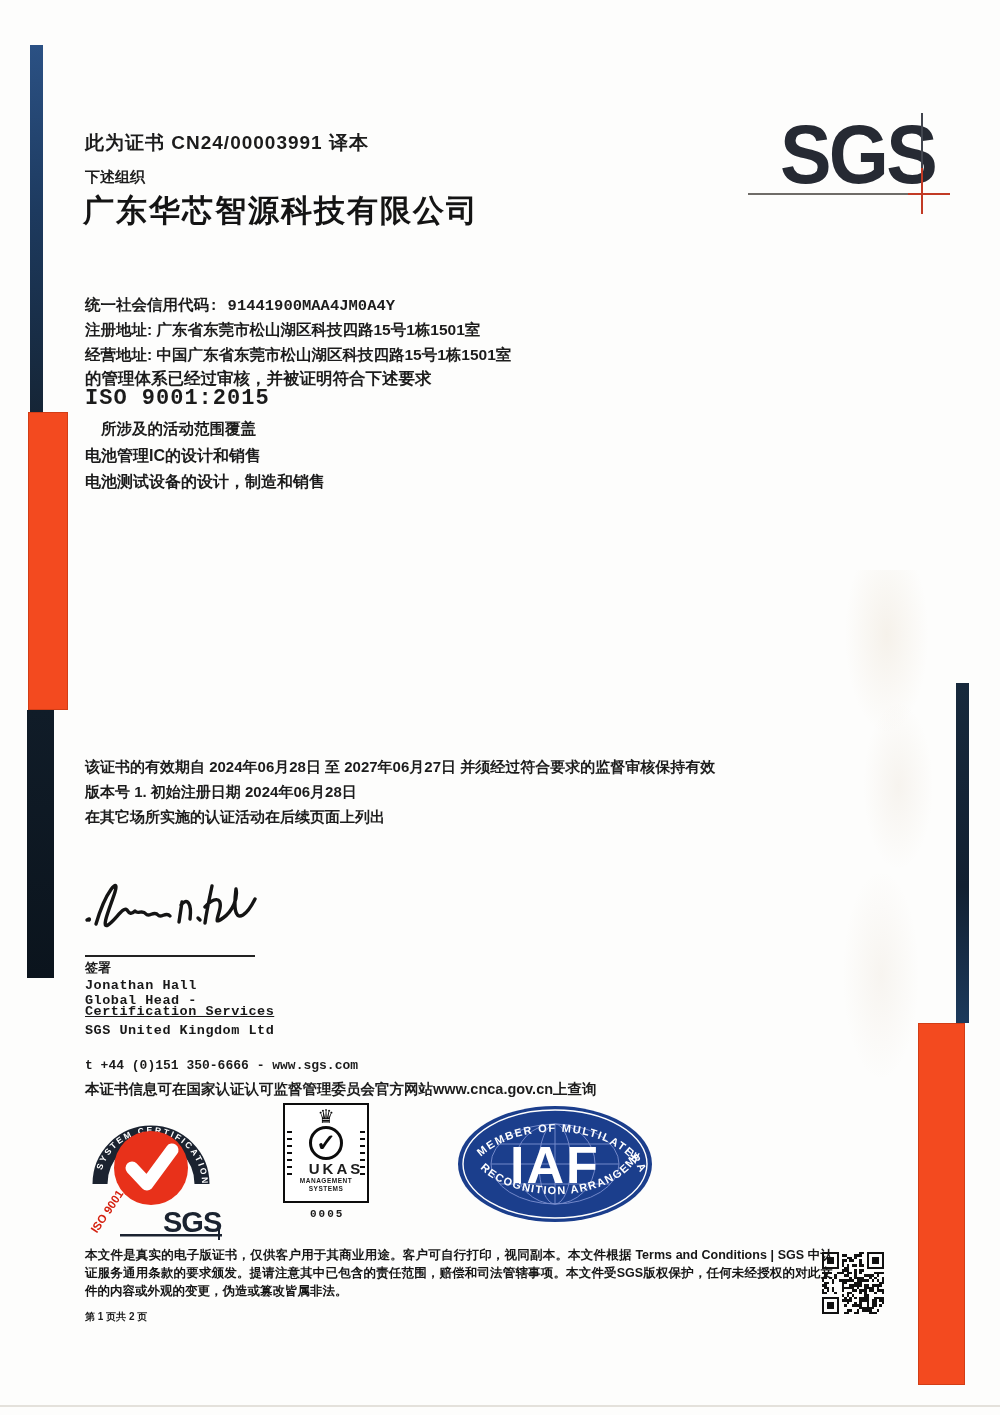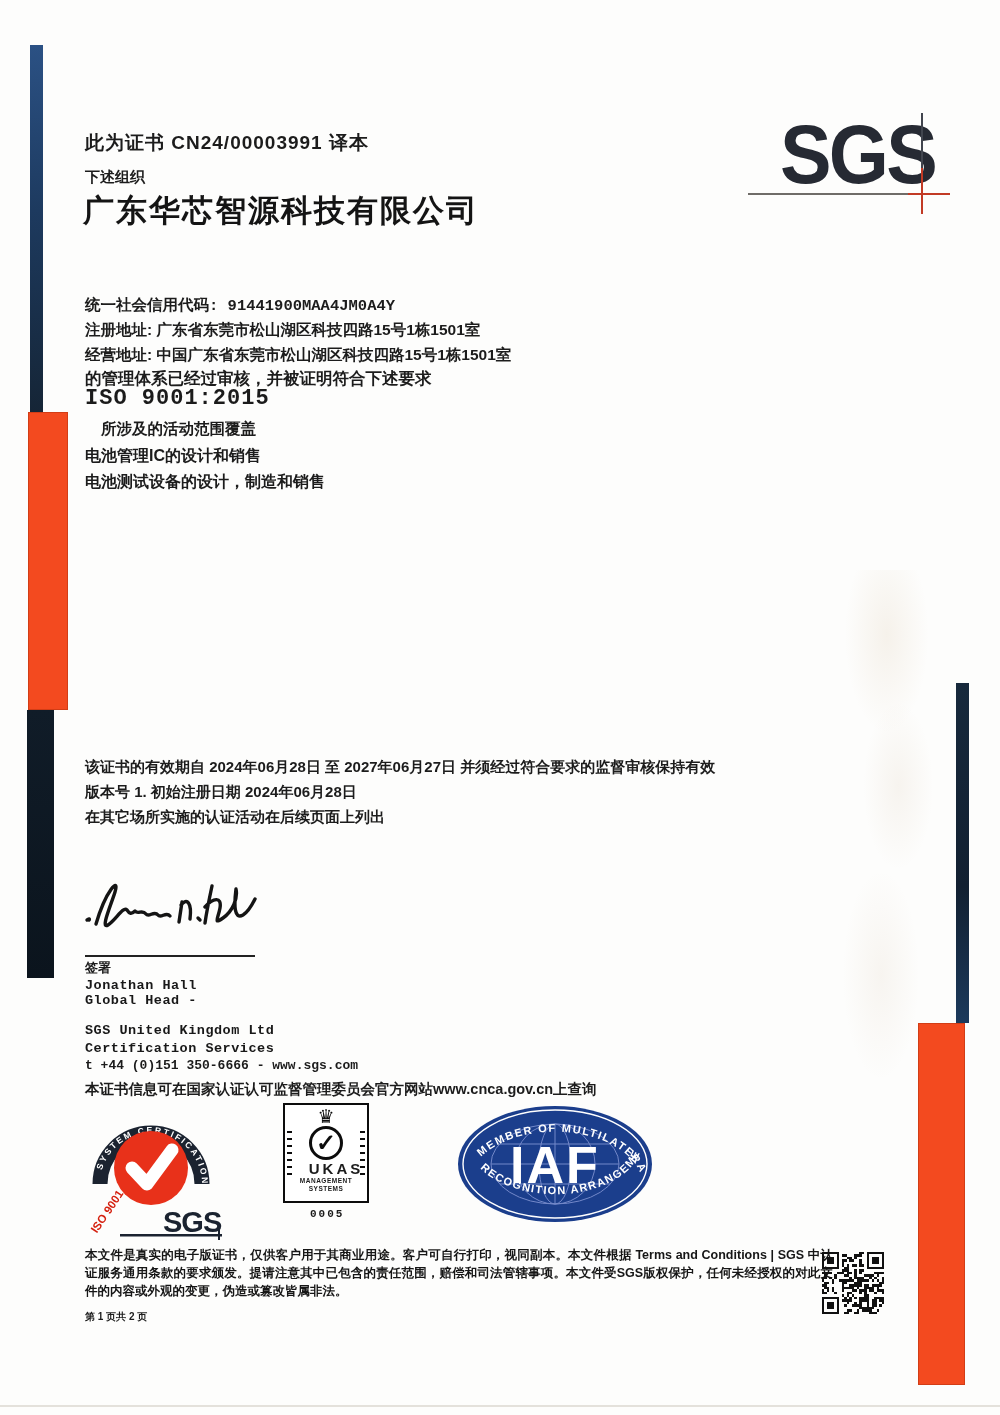--- a/index.html
+++ b/index.html
@@ -55,21 +55,21 @@
   .t-validity    { left:85px; top:758px; font-size:15px; width:640px; }
   .t-version     { left:85px; top:783px; font-size:15px; }
   .t-othersites  { left:85px; top:808px; font-size:15px; }
 
   .sig-svg   { left:82px; top:872px; }
   .sig-rule  { left:85px; top:955px; width:170px; height:2px; background:#222; }
   .t-siglabel{ left:85px; top:959px; font-size:13px; }
   .sig-line  { font-size:13.5px; font-weight:700; color:#181818; letter-spacing:.5px; }
   .t-signame { left:85px; top:978px; }
   .t-sigt1   { left:85px; top:993px; }
-  .t-sigt2   { left:85px; top:1041px; }
+  .t-sigt2   { left:85px; top:1004px;text-decoration:underline; }
   .t-sigco   { left:85px; top:1023px; }
   .t-sigaddr { left:85px; top:1042px; font-size:13px; font-weight:700; }
   .t-sigtel  { left:85px; top:1058px; font-size:13px; font-weight:700; }
 
   .t-cnca { left:85px; top:1080px; font-size:14.5px; font-weight:700; }
 
   
   .ukas-box {
     left:283px; top:1103px; width:86px; height:100px;
     border:2px solid #0c0c0c; background:#fff;

